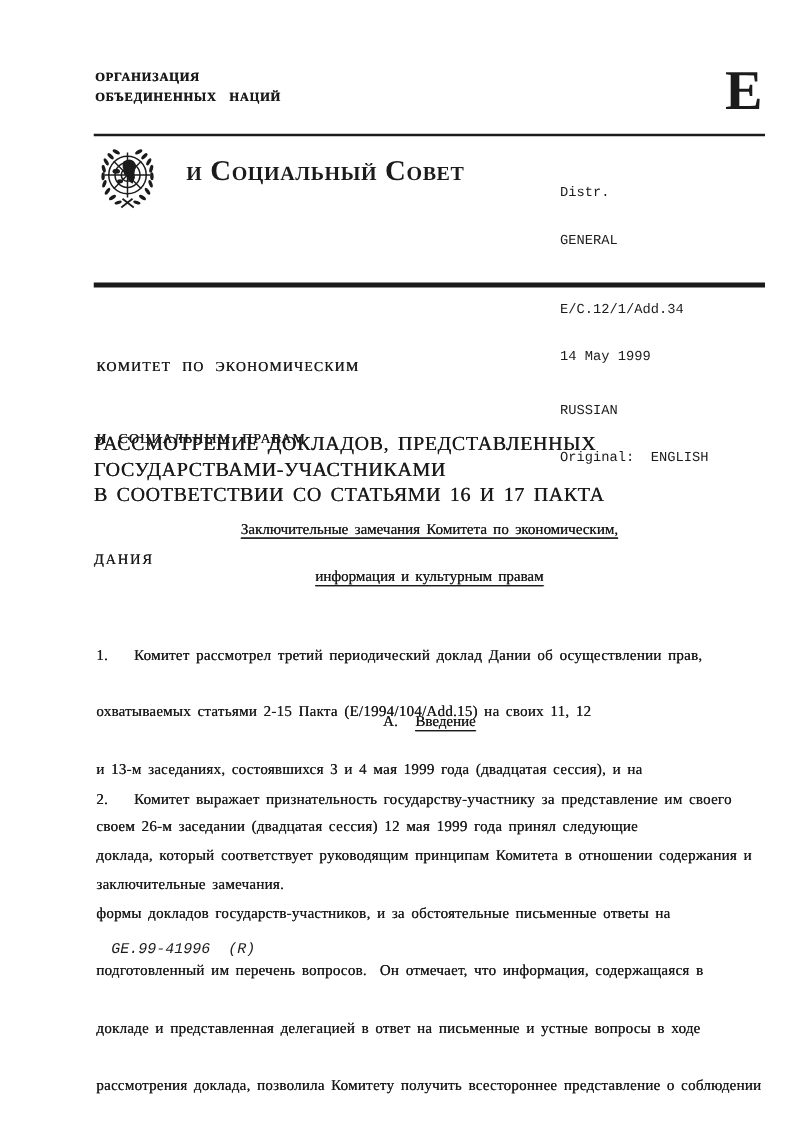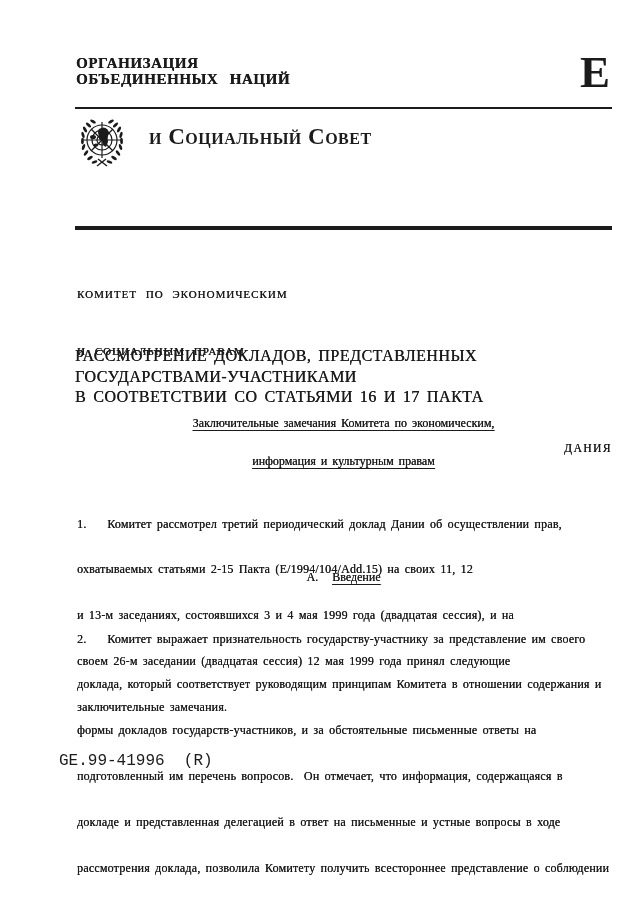--- a/index.html
+++ b/index.html
@@ -4,21 +4,21 @@
 <style>
   html,body{margin:0;padding:0;background:#ffffff;}
   .page{
     position:relative;width:640px;height:905px;overflow:hidden;
     background:var(--paper,#ffffff);color:var(--ink,#1b1b1b);
     font-family:"Liberation Serif","DejaVu Serif",serif;
   }
   .abs{position:absolute;}
   
   .org{
-    left:76px;top:55px;font-weight:bold;font-size:15px;line-height:16px;
+    left:76px;top:55px;font-weight:bold;font-size:10px;line-height:16px;
     letter-spacing:0.6px;word-spacing:7px;text-shadow:0.3px 0 0 currentColor;
   }
   .bigE{left:580px;top:50px;font-weight:bold;font-size:45px;line-height:1;}
   .rule-thin{left:75px;top:107px;width:537px;height:2px;background:var(--ink,#1b1b1b);}
   .emblem{left:72px;top:116px;}
   .council{
     left:149px;top:124px;font-weight:bold;font-size:23px;line-height:25px;
     font-variant:small-caps;letter-spacing:0.5px;
   }
   .distr{
@@ -36,38 +36,38 @@
   .title{
     left:75px;top:346px;width:537px;font-size:16px;line-height:20.5px;
     letter-spacing:0.5px;word-spacing:2.5px;text-shadow:0.3px 0 0 currentColor;
   }
   .subtitle{
     left:75px;top:395px;width:537px;text-align:center;font-size:12px;line-height:17.5px;
     word-spacing:2px;text-shadow:0.2px 0 0 currentColor;
   }
   .subtitle div{text-decoration:underline;text-underline-offset:2.5px;text-decoration-thickness:1px;margin-top:20px;}
   .country{
-    left:75px;top:442px;width:537px;text-align:right;font-size:11.5px;
+    left:75px;top:442px;width:537px;text-align:left;font-size:11.5px;
     letter-spacing:1.5px;word-spacing:3px;text-shadow:0.3px 0 0 currentColor;
   }
   .para{
     left:77px;width:532px;font-size:12px;line-height:15.3px;white-space:pre;
     letter-spacing:0.2px;word-spacing:2px;text-shadow:0.2px 0 0 currentColor;
   }
   .para1{top:486px;}
   .para2{top:601px;}
   .sectionA{
     left:75px;top:570px;width:537px;text-align:center;font-size:12px;
     word-spacing:2px;text-shadow:0.2px 0 0 currentColor;
   }
   .sectionA .lbl{margin-right:14px;}
   .u{text-decoration:underline;text-underline-offset:2.5px;text-decoration-thickness:1px;}
   .footer{
-    left:59px;top:752px;font-family:"Liberation Mono","DejaVu Sans Mono",monospace;
-    font-size:16px;white-space:pre;
+    left:89px;top:752px;font-family:"Liberation Mono","DejaVu Sans Mono",monospace;
+    font-size:12px;white-space:pre;font-style:italic;
   }
 </style>
 </head>
 <body>
 
 <div class="page">
 
   <div class="abs org">
     <div>ОРГАНИЗАЦИЯ</div>
     <div>ОБЪЕДИНЕННЫХ НАЦИЙ</div>
@@ -115,20 +115,28 @@
     <g stroke="#1b1b1b" fill="none" stroke-width="1.4">
       <path d="M25,50 L34,43"></path>
       <path d="M35,50 L26,43"></path>
     </g>
   </svg>
 
   <div class="abs council">
     <div>и Социальный Совет</div>
   </div>
 
+  <div class="abs distr">
+    <div>Distr.</div>
+    <div>GENERAL</div>
+    <div class="g1">E/C.12/1/Add.34</div>
+    <div>14 May 1999</div>
+    <div class="g2">RUSSIAN</div>
+    <div>Original:  ENGLISH</div>
+  </div>
 
   <div class="abs rule-thick"></div>
 
   <div class="abs committee">
     <div>КОМИТЕТ ПО ЭКОНОМИЧЕСКИМ</div>
     <div>И СОЦИАЛЬНЫМ ПРАВАМ</div>
   </div>
 
   <div class="abs title">
     <div>РАССМОТРЕНИЕ ДОКЛАДОВ, ПРЕДСТАВЛЕННЫХ ГОСУДАРСТВАМИ-УЧАСТНИКАМИ</div>

